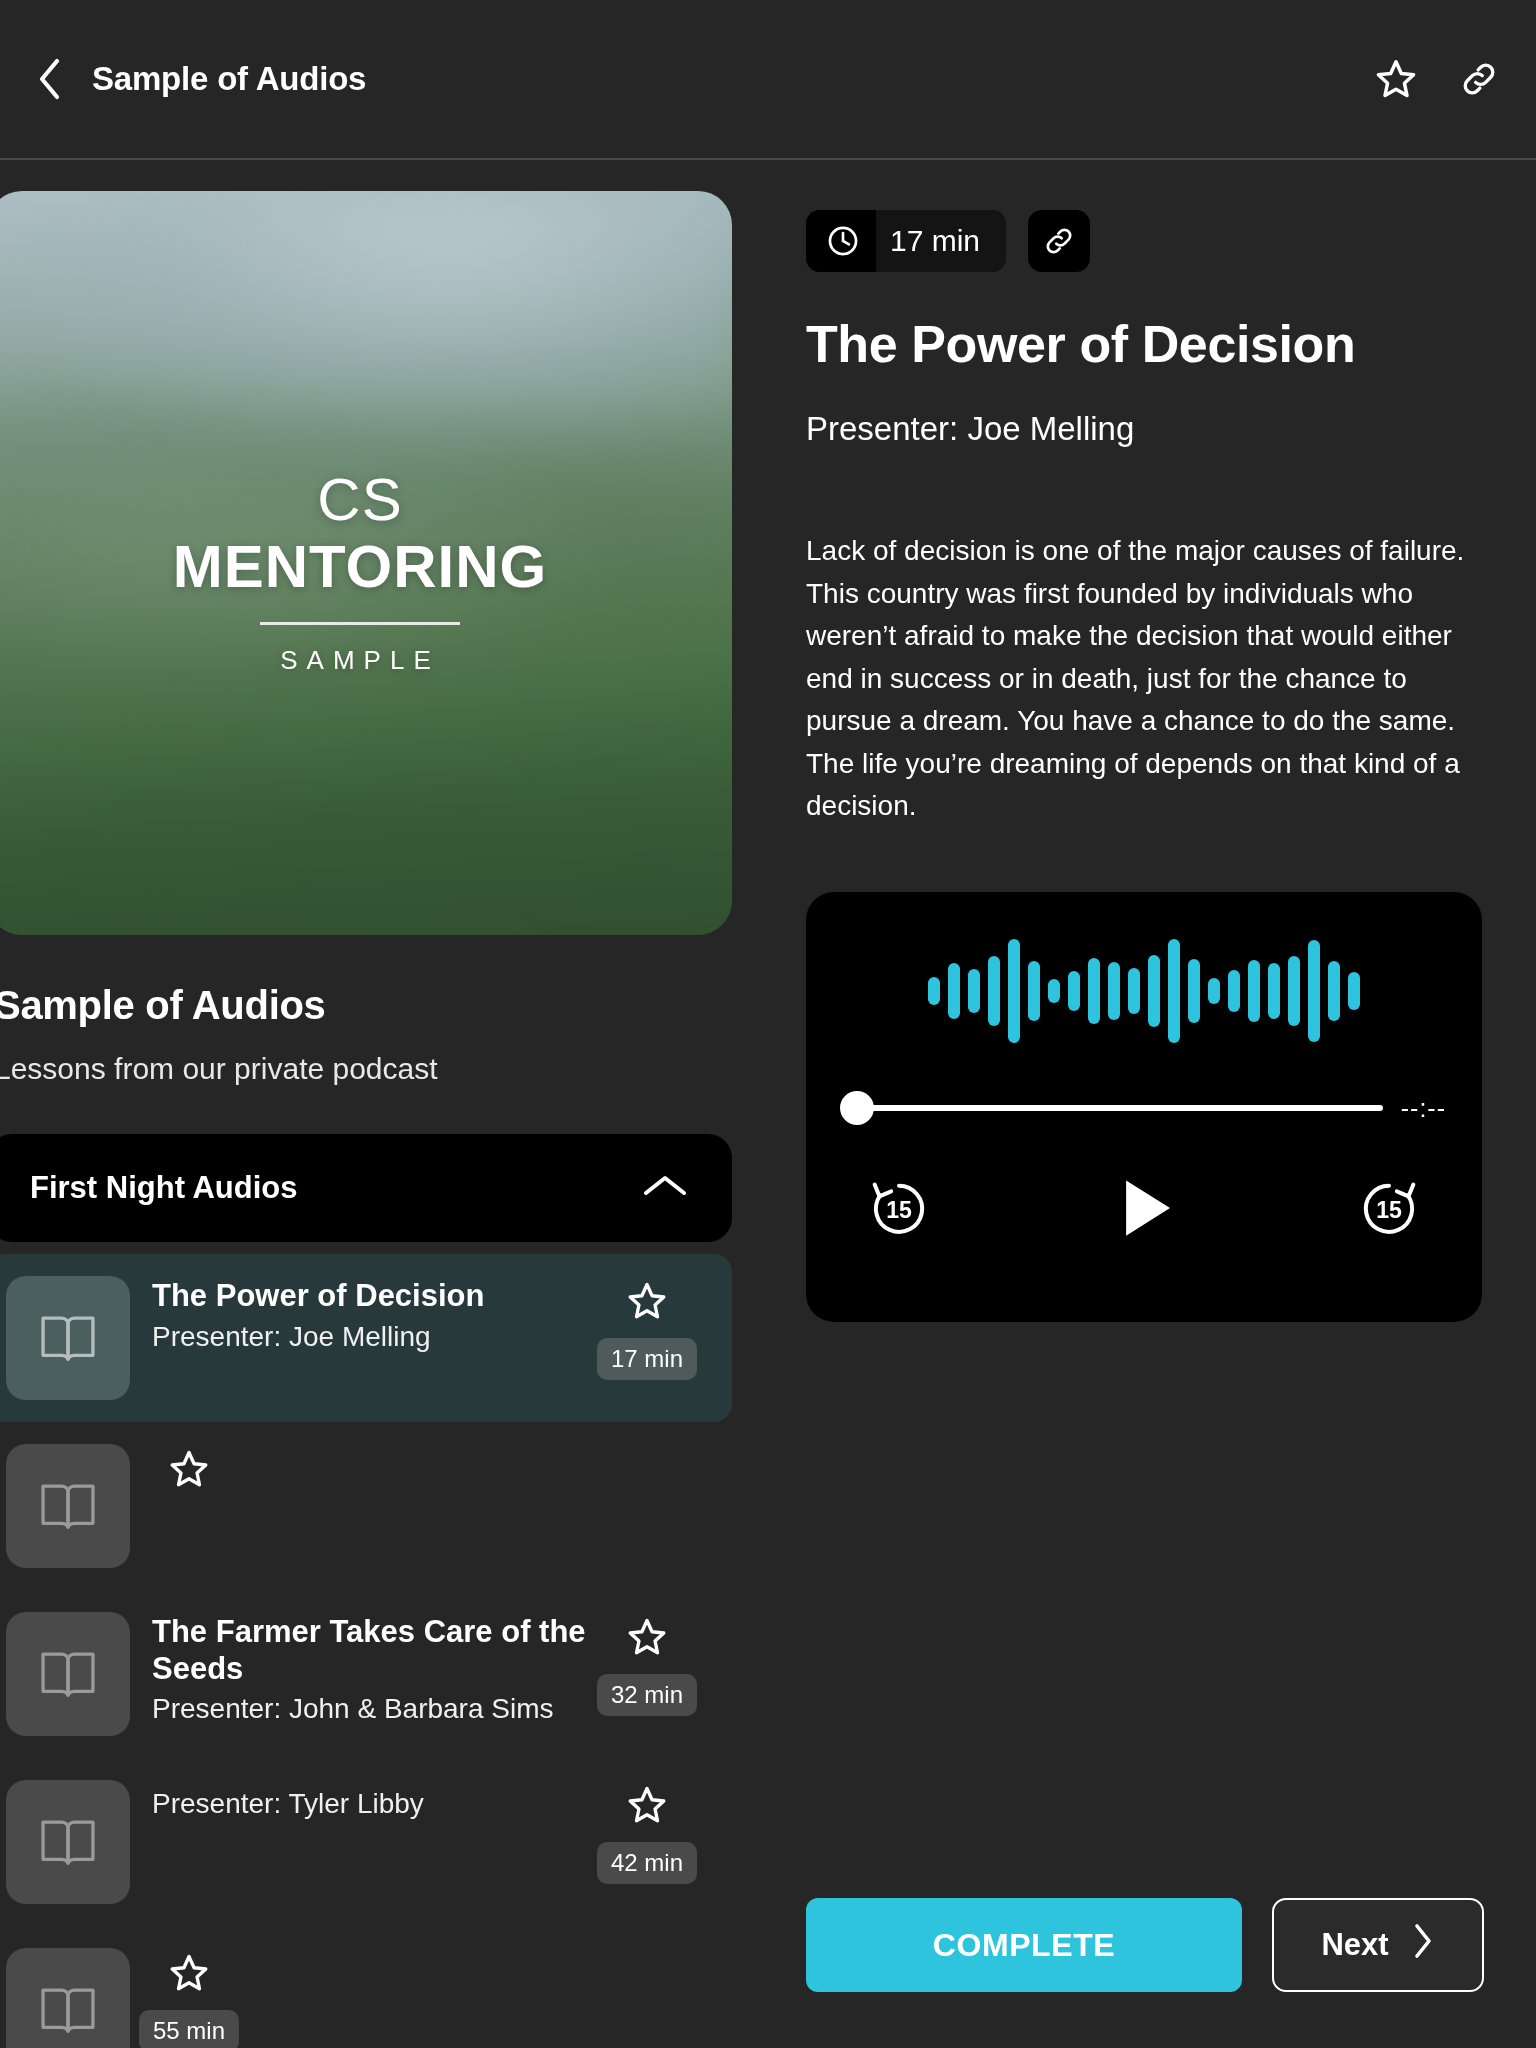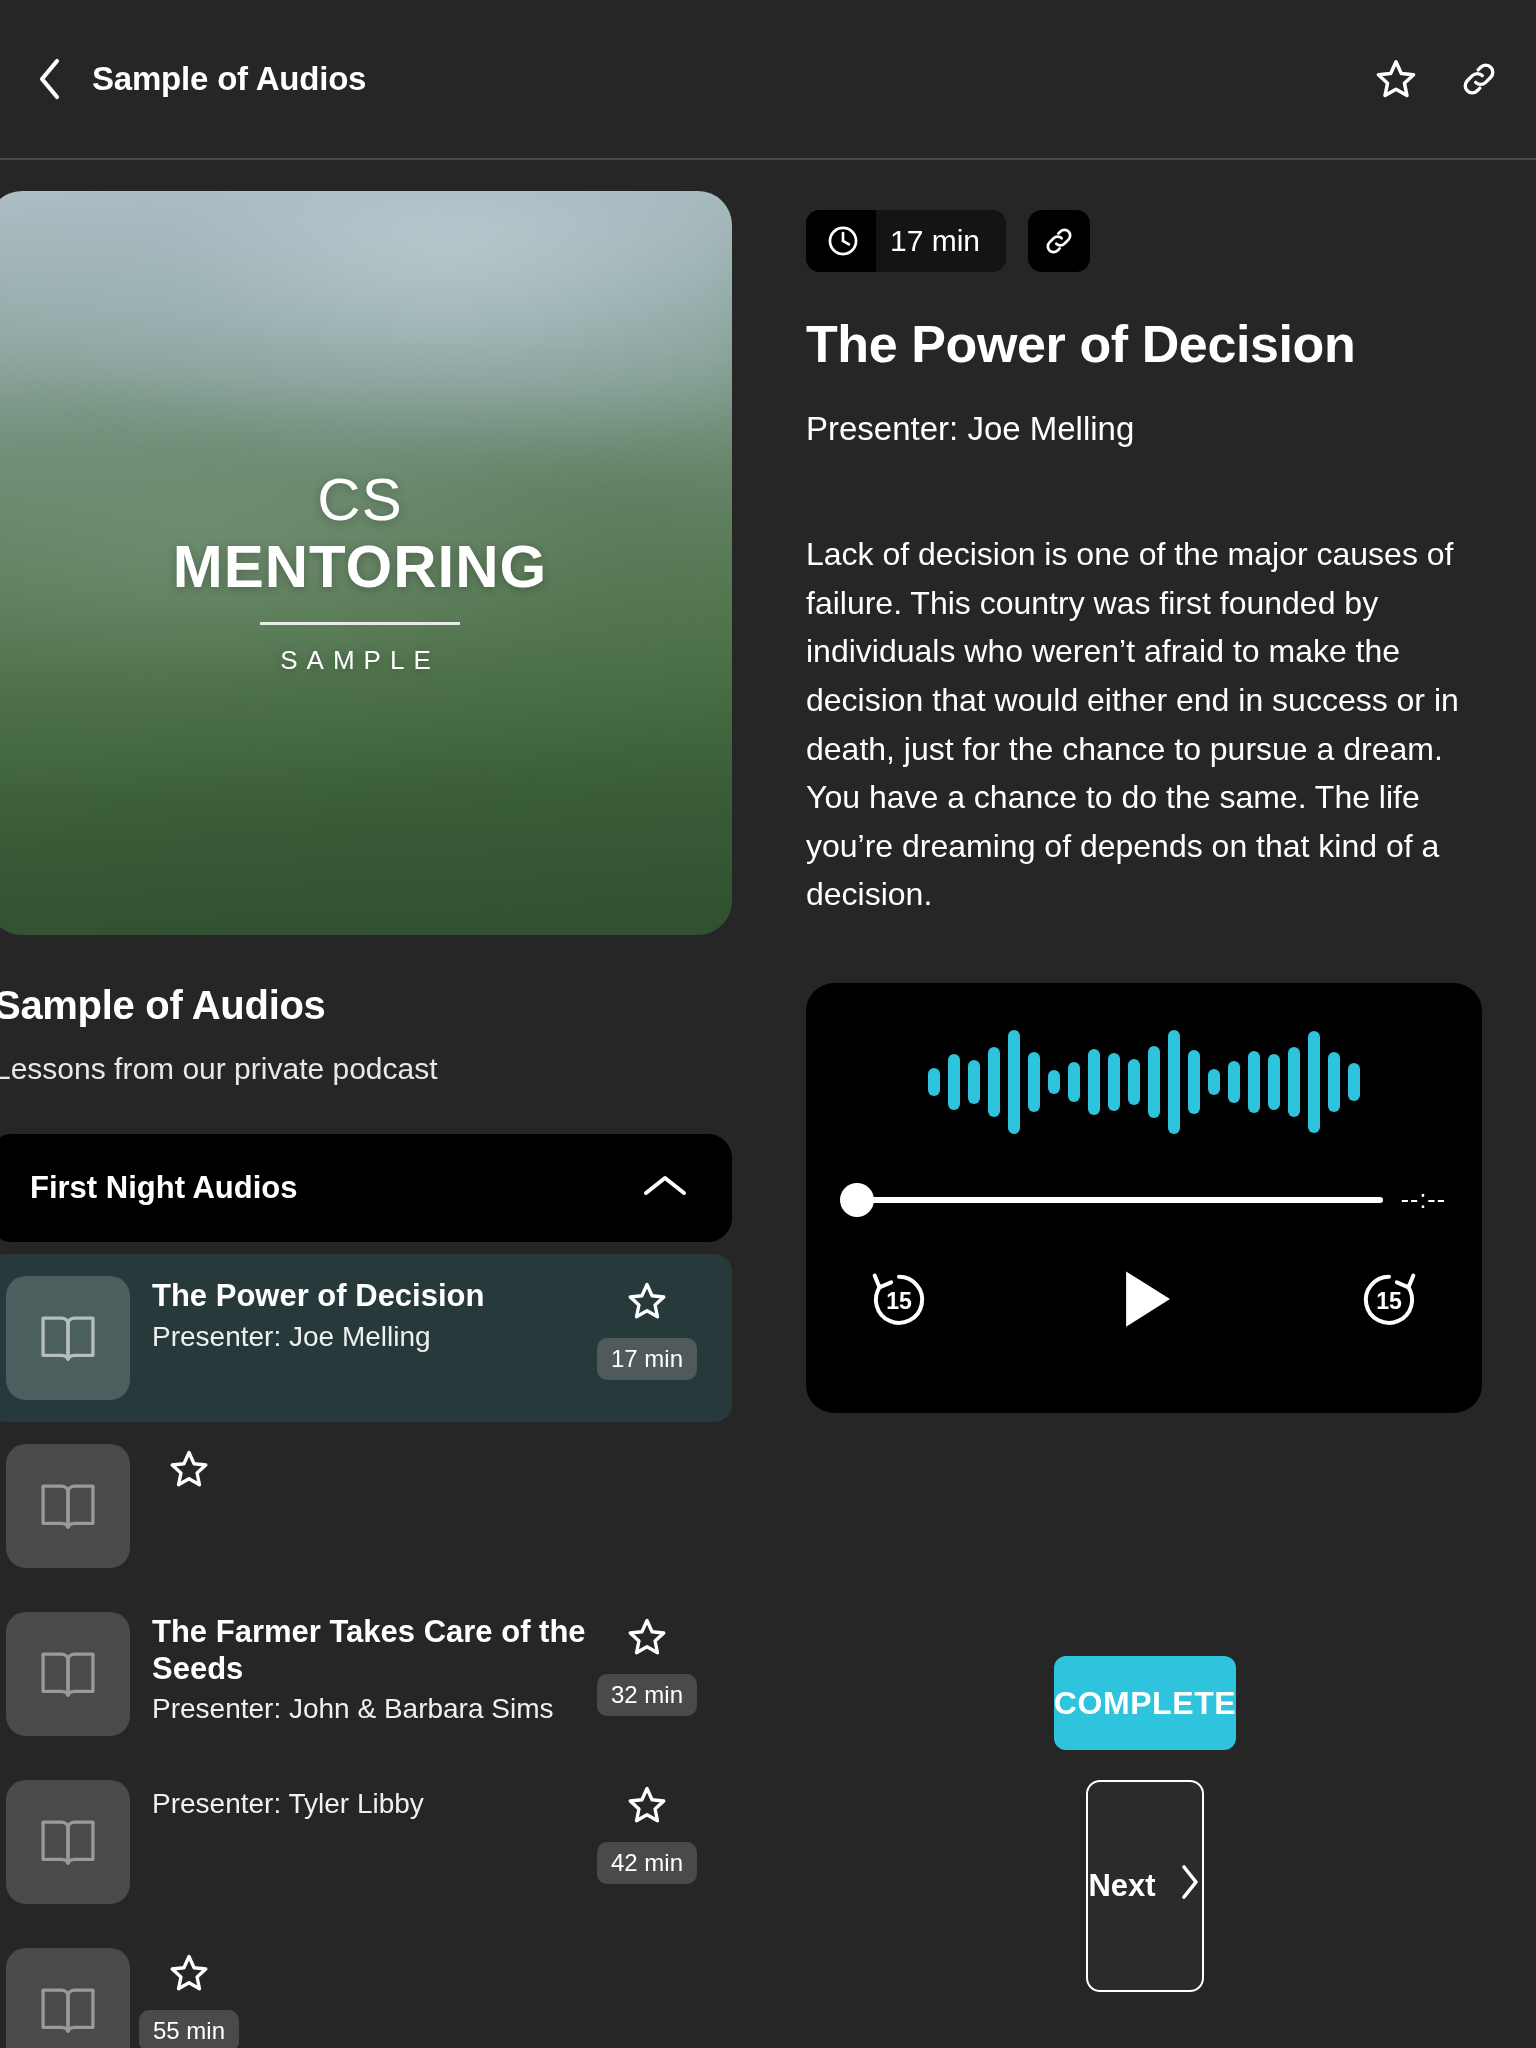--- a/index.html
+++ b/index.html
@@ -212,21 +212,21 @@
     letter-spacing: -0.4px;
   }
   .detail-presenter {
     margin-top: 36px;
     font-size: 33px;
     font-weight: normal;
     color: #ffffff;
   }
   .detail-desc {
     margin-top: 82px;
-    font-size: 32px;
+    font-size: 28px;
     line-height: 1.52;
     color: #ffffff;
     max-width: 680px;
   }
 
   .player {
     margin-top: 64px;
     width: 676px;
     height: 430px;
     background: #000000;
@@ -286,21 +286,20 @@
   .ctl { display: flex; align-items: center; justify-content: center; }
 
   .footer-actions {
     position: absolute;
     left: 62px;
     right: 52px;
     bottom: 56px;
     display: flex;
     align-items: center;
     gap: 30px;
-    flex-direction: column;
   }
   .btn-complete {
     flex: 1 1 auto;
     height: 94px;
     background: #2ec4dd;
     border-radius: 12px;
     border: none;
     color: #ffffff;
     font-family: "Liberation Sans", sans-serif;
     font-size: 32px;

